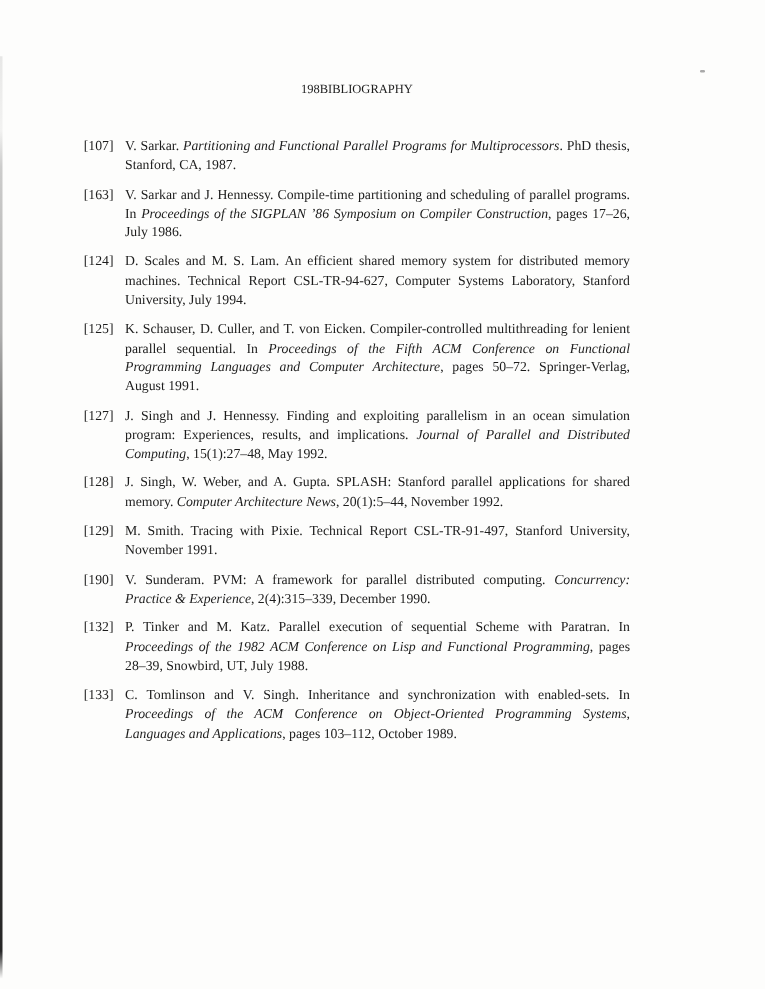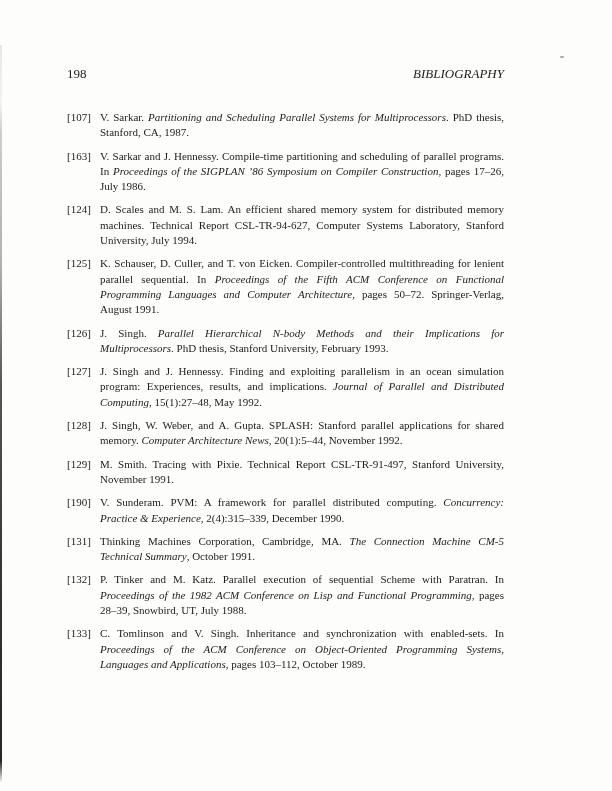--- a/index.html
+++ b/index.html
@@ -48,29 +48,28 @@
     background: #a9a9a9;
     border-radius: 1px;
   }
   
   .running-header {
     position: absolute;
     left: 67px;
     top: 66px;
     width: 437px;
     display: flex;
-    justify-content: space-between;
+    justify-content: center;
     align-items: baseline;
-    font-size: 13px;
+    font-size: 10px;
   }
   .page-number {
     font-style: normal;
   }
   .running-head {
-    font-style: italic;
   }
   
   .refs {
     position: absolute;
     left: 67px;
     top: 110px;
     width: 437px;
     font-size: 11px;
     line-height: 15.3px;
     text-align: justify;
@@ -96,27 +95,25 @@
 
   <div class="scan-edge"></div>
   <div class="scan-speck"></div>
 
   <header class="running-header">
     <span class="page-number">198</span>
     <span class="running-head">BIBLIOGRAPHY</span>
   </header>
 
   <main class="refs" id="refs">
-      <div class="ref"><span class="ref-label">[107]</span><span class="ref-body"><span>V. Sarkar. </span><em>Partitioning and Scheduling Parallel Systems for Multiprocessors</em><span>. PhD thesis, Stanford, CA, 1987.</span></span></div>
+      <div class="ref"><span class="ref-label">[107]</span><span class="ref-body"><span>V. Sarkar. </span><em>Partitioning and Functional Parallel Programs for Multiprocessors</em><span>. PhD thesis, Stanford, CA, 1987.</span></span></div>
       <div class="ref"><span class="ref-label">[163]</span><span class="ref-body"><span>V. Sarkar and J. Hennessy. Compile-time partitioning and scheduling of parallel programs. In </span><em>Proceedings of the SIGPLAN ’86 Symposium on Compiler Construction</em><span>, pages 17–26, July 1986.</span></span></div>
       <div class="ref"><span class="ref-label">[124]</span><span class="ref-body"><span>D. Scales and M. S. Lam. An efficient shared memory system for distributed memory machines. Technical Report CSL-TR-94-627, Computer Systems Laboratory, Stanford University, July 1994.</span></span></div>
       <div class="ref"><span class="ref-label">[125]</span><span class="ref-body"><span>K. Schauser, D. Culler, and T. von Eicken. Compiler-controlled multithreading for lenient parallel sequential. In </span><em>Proceedings of the Fifth ACM Conference on Functional Programming Languages and Computer Architecture</em><span>, pages 50–72. Springer-Verlag, August 1991.</span></span></div>
-      <div class="ref"><span class="ref-label">[126]</span><span class="ref-body"><span>J. Singh. </span><em>Parallel Hierarchical N-body Methods and their Implications for Multiprocessors</em><span>. PhD thesis, Stanford University, February 1993.</span></span></div>
       <div class="ref"><span class="ref-label">[127]</span><span class="ref-body"><span>J. Singh and J. Hennessy. Finding and exploiting parallelism in an ocean simulation program: Experiences, results, and implications. </span><em>Journal of Parallel and Distributed Computing</em><span>, 15(1):27–48, May 1992.</span></span></div>
       <div class="ref"><span class="ref-label">[128]</span><span class="ref-body"><span>J. Singh, W. Weber, and A. Gupta. SPLASH: Stanford parallel applications for shared memory. </span><em>Computer Architecture News</em><span>, 20(1):5–44, November 1992.</span></span></div>
       <div class="ref"><span class="ref-label">[129]</span><span class="ref-body"><span>M. Smith. Tracing with Pixie. Technical Report CSL-TR-91-497, Stanford University, November 1991.</span></span></div>
       <div class="ref"><span class="ref-label">[190]</span><span class="ref-body"><span>V. Sunderam. PVM: A framework for parallel distributed computing. </span><em>Concurrency: Practice &amp; Experience</em><span>, 2(4):315–339, December 1990.</span></span></div>
-      <div class="ref"><span class="ref-label">[131]</span><span class="ref-body"><span>Thinking Machines Corporation, Cambridge, MA. </span><em>The Connection Machine CM-5 Technical Summary</em><span>, October 1991.</span></span></div>
       <div class="ref"><span class="ref-label">[132]</span><span class="ref-body"><span>P. Tinker and M. Katz. Parallel execution of sequential Scheme with Paratran. In </span><em>Proceedings of the 1982 ACM Conference on Lisp and Functional Programming</em><span>, pages 28–39, Snowbird, UT, July 1988.</span></span></div>
       <div class="ref"><span class="ref-label">[133]</span><span class="ref-body"><span>C. Tomlinson and V. Singh. Inheritance and synchronization with enabled-sets. In </span><em>Proceedings of the ACM Conference on Object-Oriented Programming Systems, Languages and Applications</em><span>, pages 103–112, October 1989.</span></span></div>
     </main>
 
 </div>
 
 </body></html>

